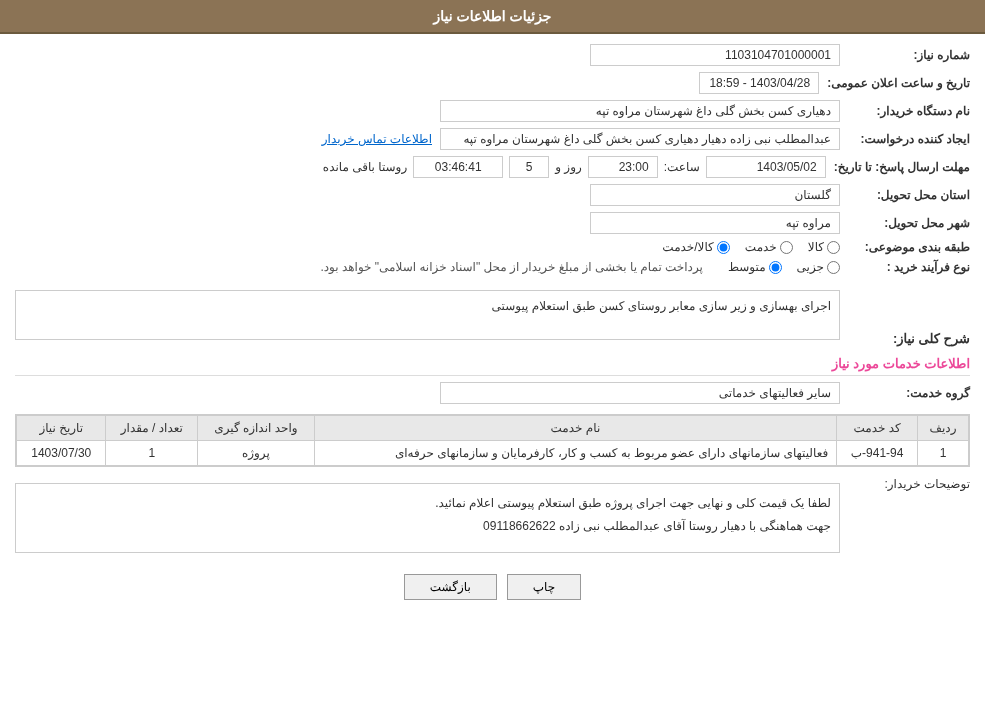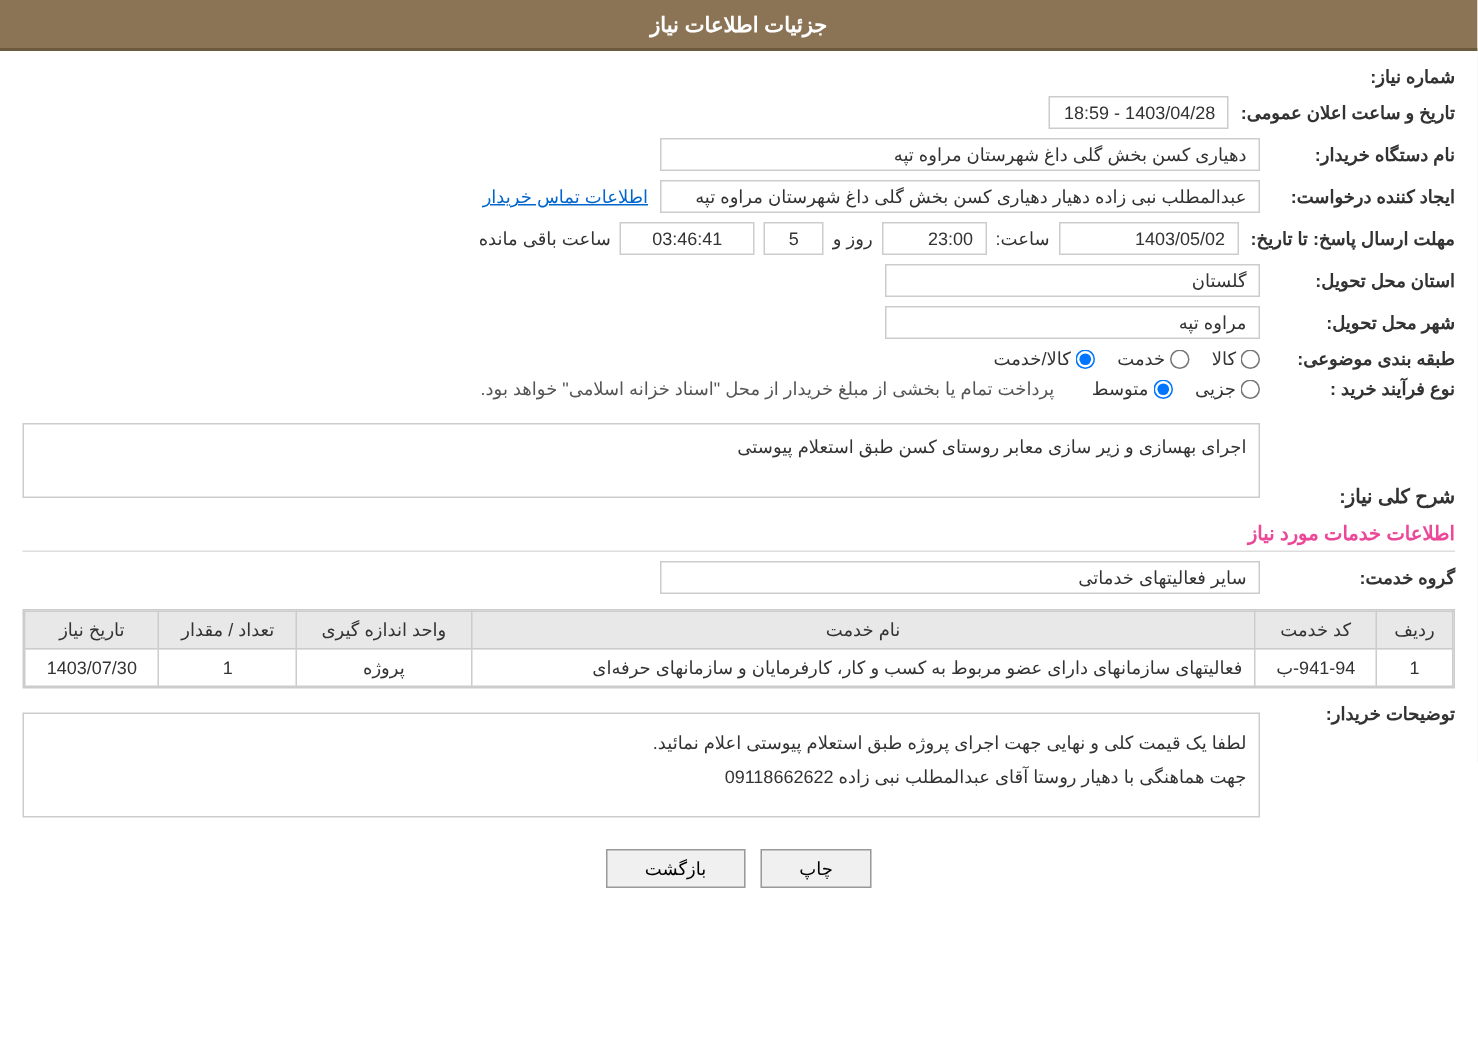--- a/index.html
+++ b/index.html
@@ -136,20 +136,21 @@
 <div class="page-container">
 
   <div class="header-bar">
     <span>جزئیات اطلاعات نیاز</span>
   </div>
 
   <div class="content-area">
 
     <div class="info-row">
       <span class="label-cell">شماره نیاز:</span>
+      <div class="value-box value-box-medium">1103104701000001</div>
     </div>
 
     <div class="info-row">
       <span class="label-cell">تاریخ و ساعت اعلان عمومی:</span>
       <div class="value-box value-box-small">1403/04/28 - 18:59</div>
     </div>
 
     <div class="info-row">
       <span class="label-cell">نام دستگاه خریدار:</span>
       <div class="value-box value-box-wide">دهیاری کسن بخش گلی داغ شهرستان مراوه تپه</div>
@@ -163,21 +164,21 @@
 
     <div class="info-row">
       <span class="label-cell">مهلت ارسال پاسخ: تا تاریخ:</span>
       <div class="date-time-row">
         <div class="value-box value-box-small">1403/05/02</div>
         <span>ساعت:</span>
         <div class="value-box" style="min-width:70px;">23:00</div>
         <span>روز و</span>
         <div class="value-box" style="min-width:40px;text-align:center;">5</div>
         <div class="value-box" style="min-width:90px;text-align:center;">03:46:41</div>
-        <span>ساعت باقی مانده</span>
+        <span>روستا باقی مانده</span>
       </div>
     </div>
 
     <div class="info-row">
       <span class="label-cell">استان محل تحویل:</span>
       <div class="value-box value-box-medium">گلستان</div>
     </div>
 
     <div class="info-row">
       <span class="label-cell">شهر محل تحویل:</span>
@@ -248,21 +249,21 @@
       <td style="text-align:right;">فعالیتهای سازمانهای دارای عضو مربوط به کسب و کار، کارفرمایان و سازمانهای حرفه‌ای</td>
       <td>پروژه</td>
       <td>1</td>
       <td>1403/07/30</td>
     </tr>
           </tbody>
       </table>
     </div>
 
     <div class="info-row" style="align-items:flex-start;">
-      <span class="label-cell" style="font-weight:bold;">توضیحات خریدار:</span>
+      <span class="label-cell" style="font-weight:normal;">توضیحات خریدار:</span>
       <div class="border-box-section" style="flex:1; min-height:70px; line-height:1.9;">لطفا یک قیمت کلی و نهایی جهت اجرای پروژه طبق استعلام پیوستی اعلام نمائید.<br>جهت هماهنگی با دهیار روستا آقای عبدالمطلب نبی زاده 09118662622</div>
     </div>
 
     <div class="button-row">
       <button class="btn">چاپ</button>
       <button class="btn">بازگشت</button>
     </div>
 
   </div>
 </div>

